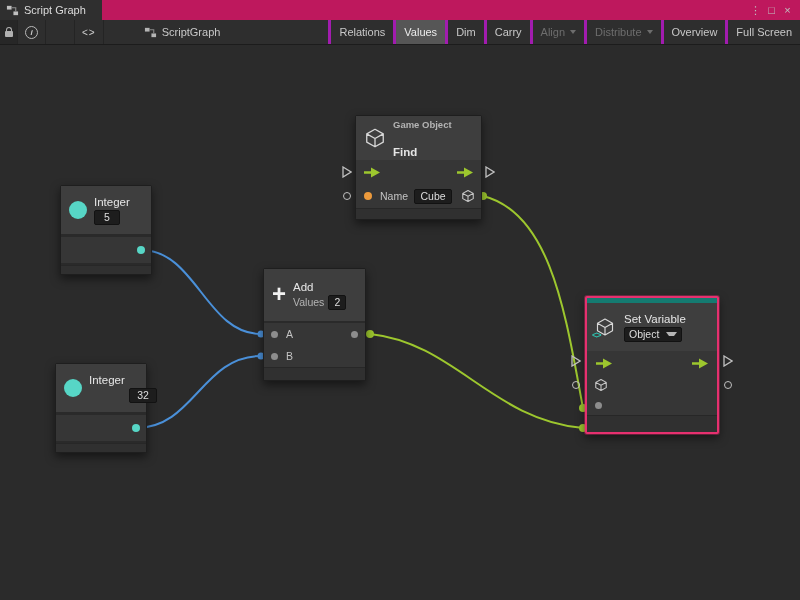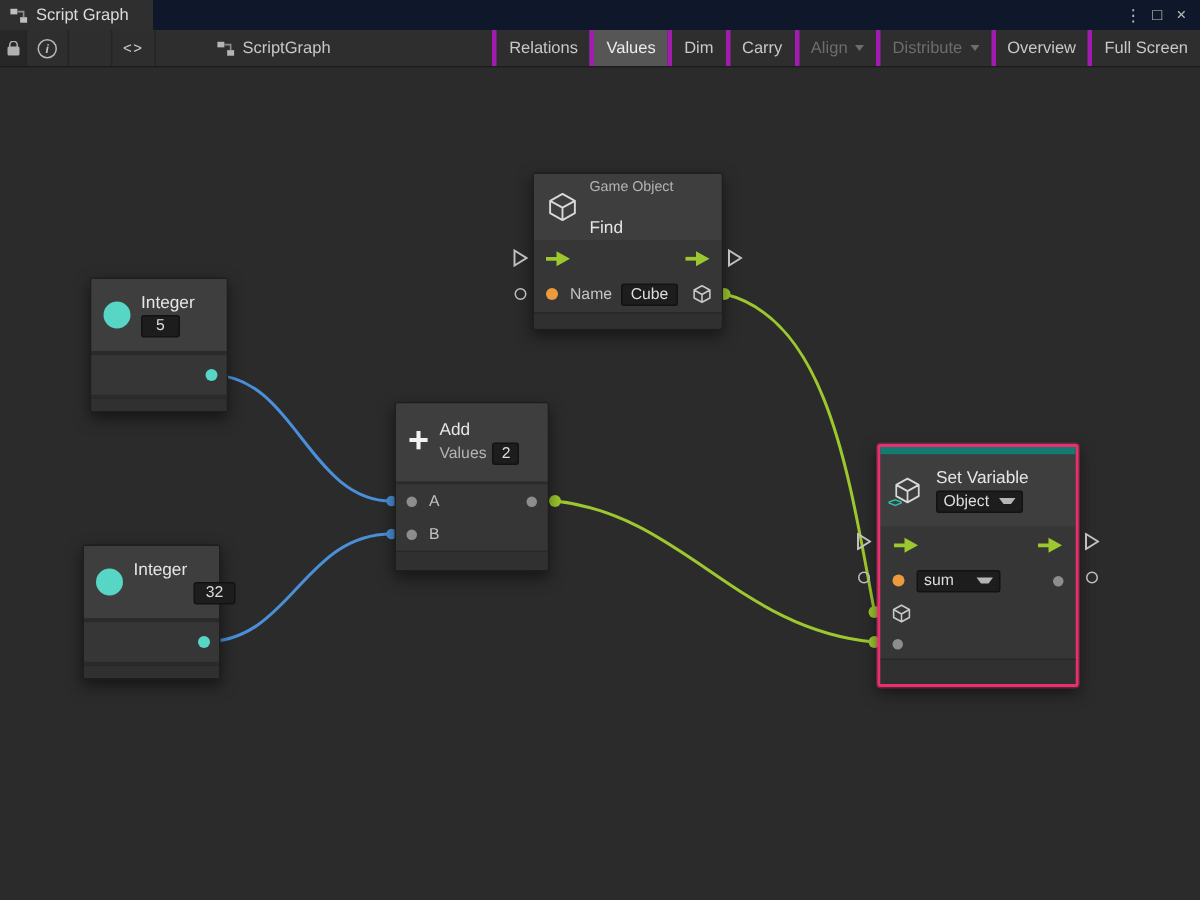--- a/index.html
+++ b/index.html
@@ -1,20 +1,20 @@
 <!DOCTYPE html>
 <html><head>
 <meta charset="utf-8">
 <style>
   html,body{margin:0;padding:0;}
   body{width:800px;height:600px;position:relative;overflow:hidden;background:#2b2b2b;
        font-family:"Liberation Sans",sans-serif;user-select:none;}
 
   
-  .titlebar{position:absolute;left:0;top:0;width:800px;height:20px;background:#0f172a;display:flex;z-index:6;}
+  .titlebar{position:absolute;left:0;top:0;width:800px;height:20px;background:#be185d;display:flex;z-index:6;}
   .tab{display:flex;align-items:center;gap:5px;padding:0 16px 0 6px;background:#2f2f2f;color:#dcdcdc;font-size:11px;}
   .win-controls{margin-left:auto;display:flex;align-items:center;gap:1px;padding-right:5px;color:#c0c0c0;}
   .win-btn{width:15px;height:18px;display:flex;align-items:center;justify-content:center;font-size:11px;}
 
   
   .toolbar{position:absolute;left:0;top:20px;width:800px;height:25px;background:#2e2e2e;
            border-bottom:1px solid #1c1c1c;display:flex;align-items:stretch;z-index:6;
            font-size:11px;color:#c8c8c8;box-sizing:border-box;}
   .tbtn{display:flex;align-items:center;justify-content:center;padding:0 7px;border-right:1px solid #242424;}
   .grp-r{margin-left:auto;display:flex;align-items:stretch;}
@@ -207,21 +207,21 @@
     <span class="plabel" style="margin-left:22px;">B</span>
   </div>
   <div class="nfoot" style="height:12px;"></div>
 </div>
 
 <div class="node" style="left:355px;top:115px;width:127px;">
   <div class="nhead" style="height:44px;">
     <svg width="22" height="22" viewBox="0 0 24 24">
       <path d="M12 2.5 L21 7.5 L12 12.5 L3 7.5 Z M3 7.5 L3 16.5 L12 21.5 L12 12.5 M21 7.5 L21 16.5 L12 21.5" fill="none" stroke="#d8d8d8" stroke-width="1.4" stroke-linejoin="round"></path>
     </svg>
-    <div class="ncol" style="gap:16px;">
+    <div class="ncol" style="gap:16px;font-weight:bold;">
       <span class="nsub">Game Object</span>
       <span class="ntitle">Find</span>
     </div>
   </div>
   <div class="nrow" style="height:24px;">
     <svg width="18" height="11" viewBox="0 0 18 11" style="position:absolute;left:7px;">
       <path d="M1 5.5 H9" stroke="#9dc72e" stroke-width="2.5"></path>
         <polygon points="8,0.5 17,5.5 8,10.5" fill="#9dc72e"></polygon>
     </svg>
     <svg width="18" height="11" viewBox="0 0 18 11" style="position:absolute;right:7px;">
@@ -268,28 +268,20 @@
   <div class="nrow" style="height:24px;">
     <svg width="18" height="11" viewBox="0 0 18 11" style="position:absolute;left:8px;">
       <path d="M1 5.5 H9" stroke="#9dc72e" stroke-width="2.5"></path>
         <polygon points="8,0.5 17,5.5 8,10.5" fill="#9dc72e"></polygon>
     </svg>
     <svg width="18" height="11" viewBox="0 0 18 11" style="position:absolute;right:8px;">
       <path d="M1 5.5 H9" stroke="#9dc72e" stroke-width="2.5"></path>
         <polygon points="8,0.5 17,5.5 8,10.5" fill="#9dc72e"></polygon>
     </svg>
   </div>
-  <div class="nrow" style="height:24px;">
-    <span class="dot d-orange" style="left:8px;"></span>
-    <span class="field dd" style="width:56px;margin-left:24px;">
-      <span>sum</span>
-      <span class="caret2"></span>
-    </span>
-    <span class="dot d-gray" style="right:8px;"></span>
-  </div>
   <div class="nrow" style="height:20px;">
     <svg width="14" height="14" viewBox="0 0 24 24" style="position:absolute;left:7px;">
       <path d="M12 2.5 L21 7.5 L12 12.5 L3 7.5 Z M3 7.5 L3 16.5 L12 21.5 L12 12.5 M21 7.5 L21 16.5 L12 21.5" fill="none" stroke="#c8c8c8" stroke-width="1.8" stroke-linejoin="round"></path>
     </svg>
   </div>
   <div class="nrow" style="height:20px;">
     <span class="dot d-gray" style="left:8px;"></span>
   </div>
   <div class="nfoot" style="height:16px;"></div>
 

